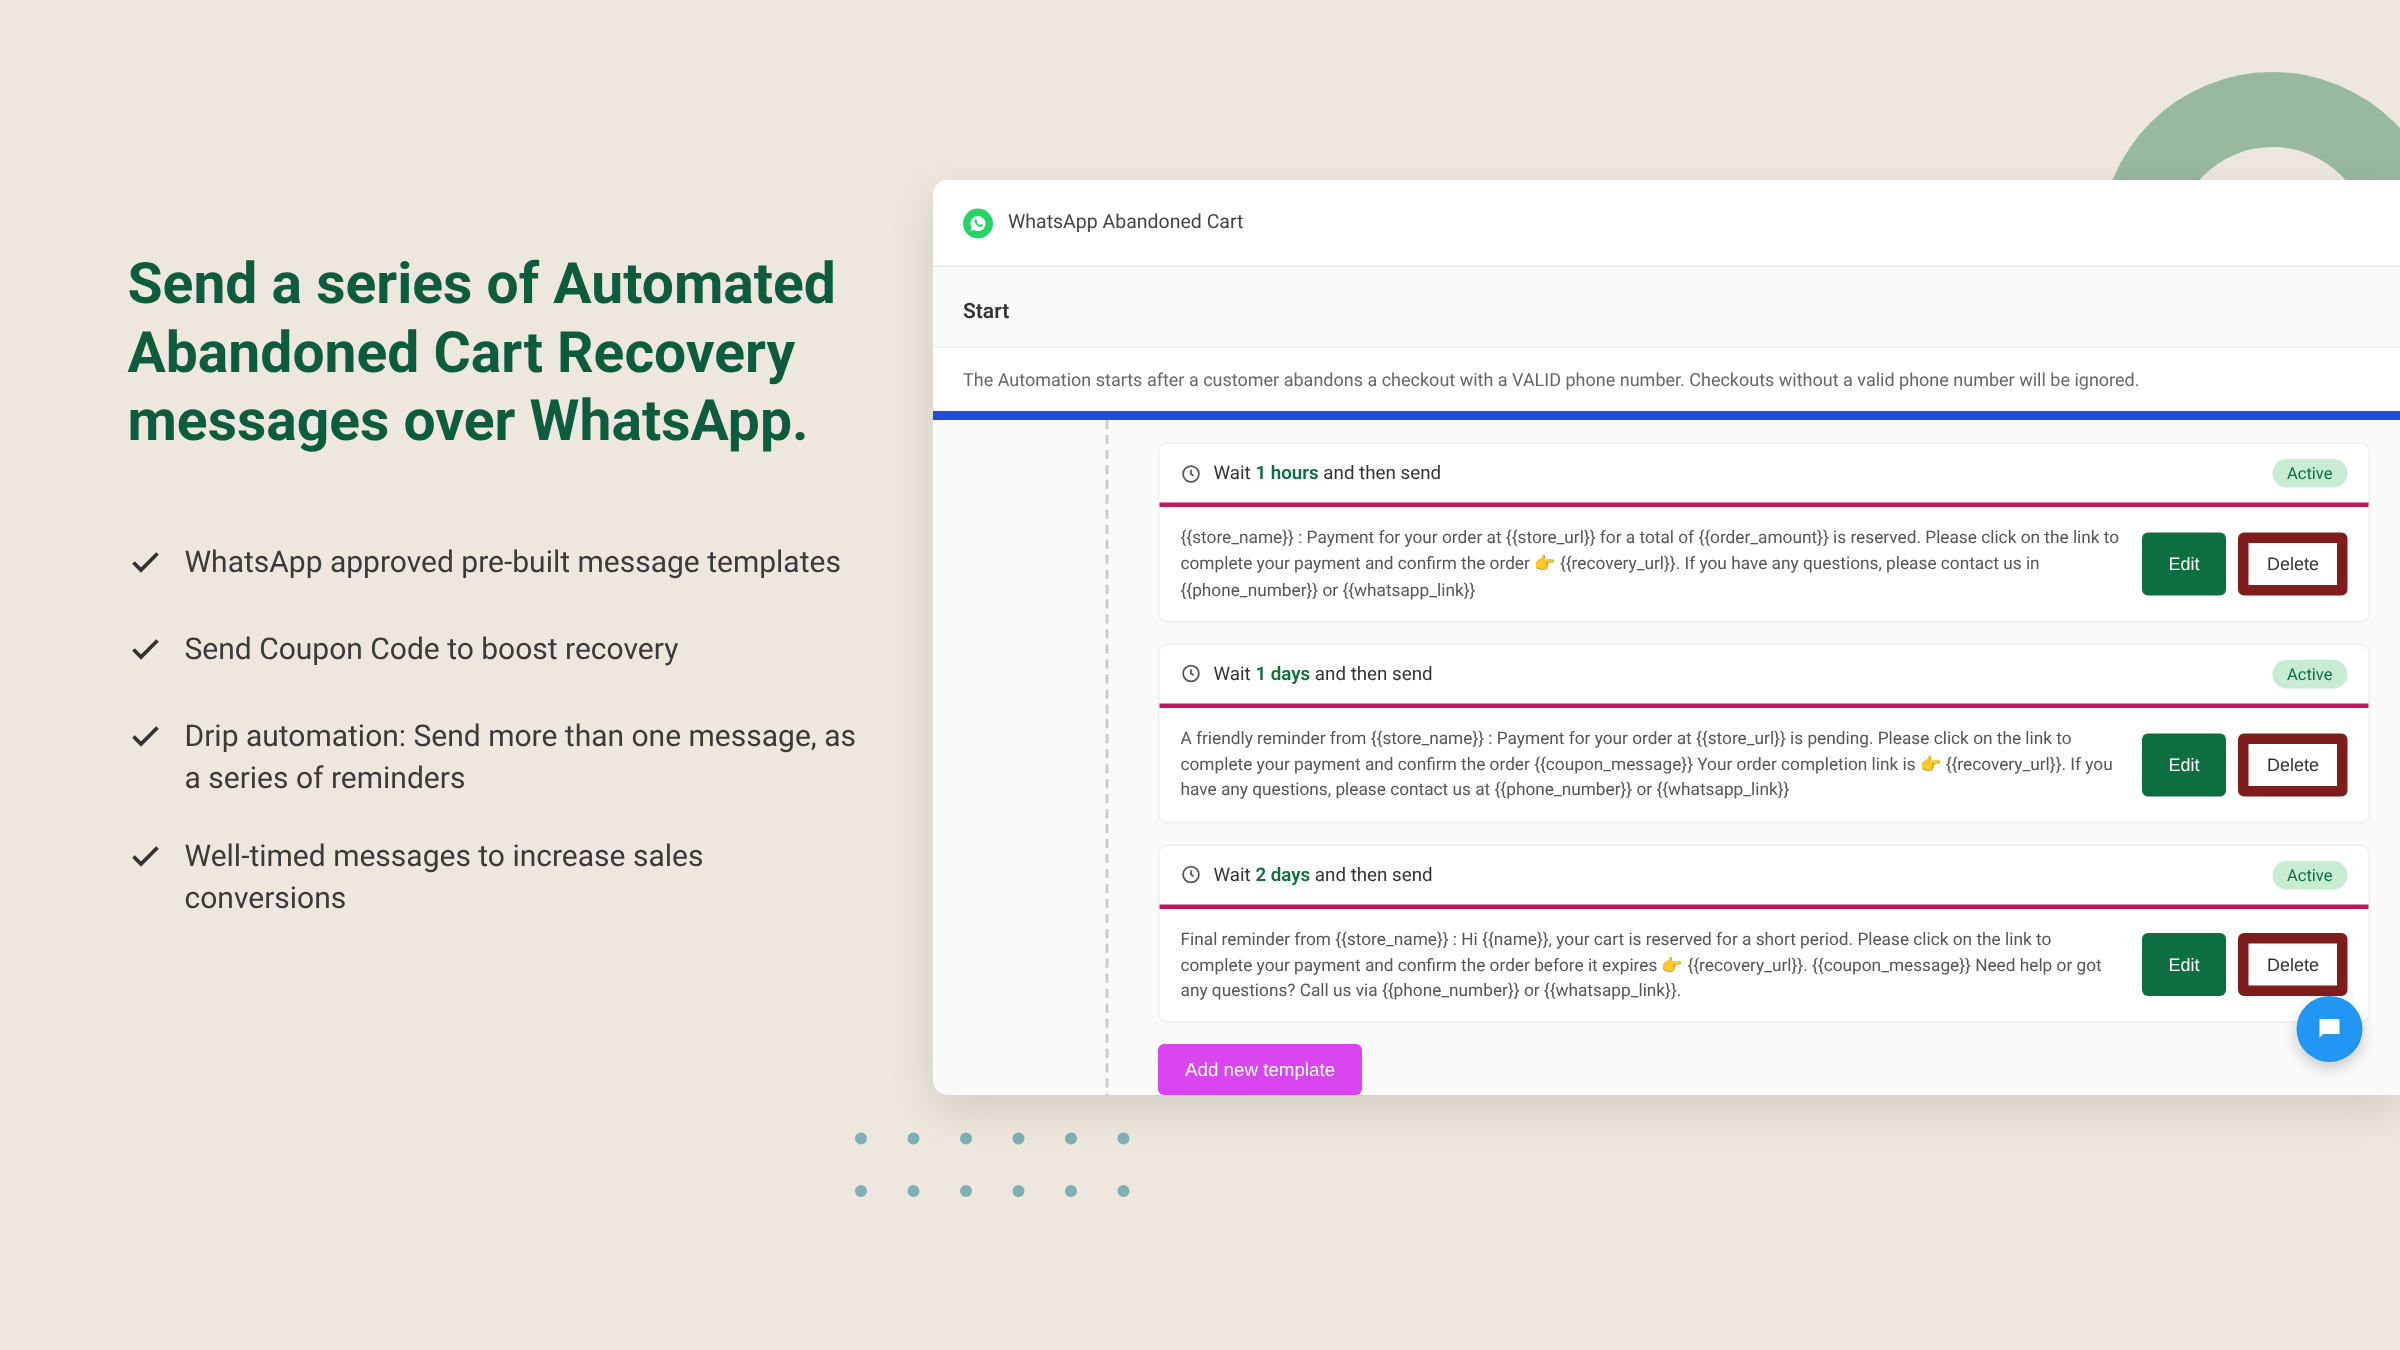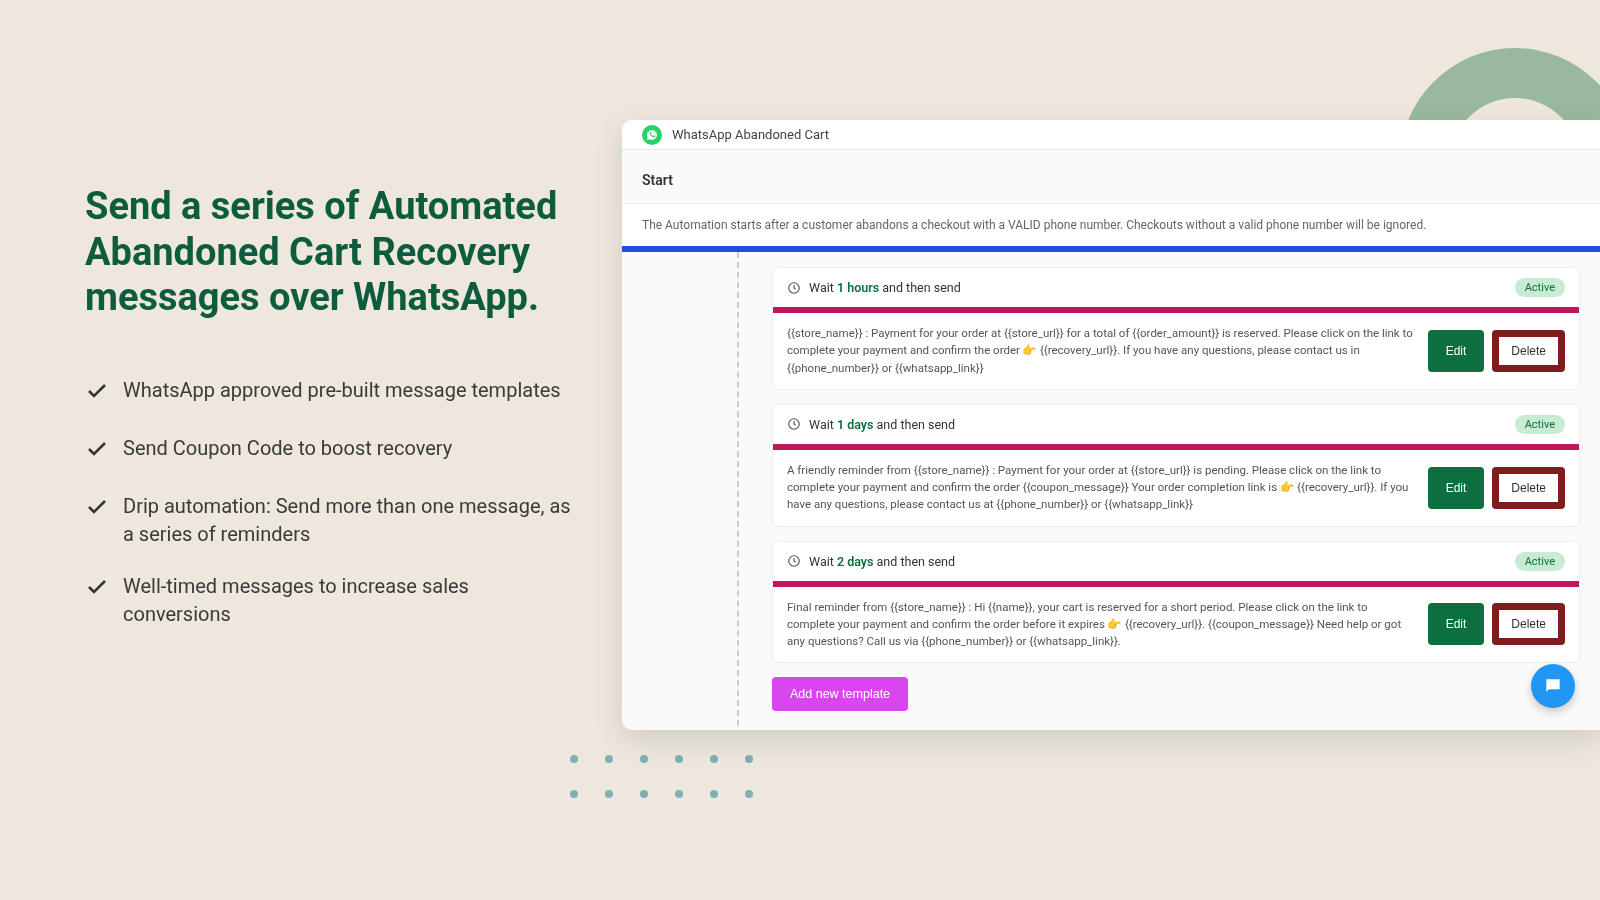--- a/index.html
+++ b/index.html
@@ -19,21 +19,21 @@
   height: 115px;
   border: 50px solid #99b99f;
   border-bottom: none;
   border-top-left-radius: 230px;
   border-top-right-radius: 230px;
   transform: rotate(0deg);
 }
 .left-panel {
   position: absolute;
   left: 85px;
-  top: 184px;
+  top: 168px;
   width: 490px;
 }
 .headline {
   font-size: 38px;
   font-weight: 700;
   line-height: 1.2;
   color: #0d5c3e;
   margin-bottom: 55px;
 }
 .features { list-style: none; }
@@ -72,21 +72,21 @@
   left: 622px;
   top: 120px;
   width: 978px;
   height: 610px;
   background: #fafafa;
   border-radius: 10px 0 0 10px;
   box-shadow: 0 10px 30px rgba(0,0,0,0.12);
   overflow: hidden;
 }
 .app-header {
-  height: 30px;
+  height: 58px;
   border-bottom: 1px solid #e6e6e6;
   display: flex;
   align-items: center;
   padding: 0 20px;
   gap: 10px;
   background: #fff;
 }
 .wa-icon {
   width: 20px; height: 20px; border-radius: 50%;
   background: #25d366;
@@ -127,21 +127,21 @@
 .step-card {
   background: #fff;
   border: 1px solid #eee;
   border-radius: 6px;
   margin-bottom: 14px;
   position: relative;
   margin-left: 50px;
 }
 .step-head {
   padding: 10px 14px;
-  border-bottom: 6px solid #be185d;
+  border-bottom: 3px solid #be185d;
   display: flex;
   align-items: center;
   gap: 8px;
   font-size: 12.5px;
   color: #333;
   text-align: right;
 }
 .step-head .wait-dur { color: #0d6e3f; font-weight: 600; }
 .step-head .clock { width: 14px; height: 14px; }
 .badge-active {

